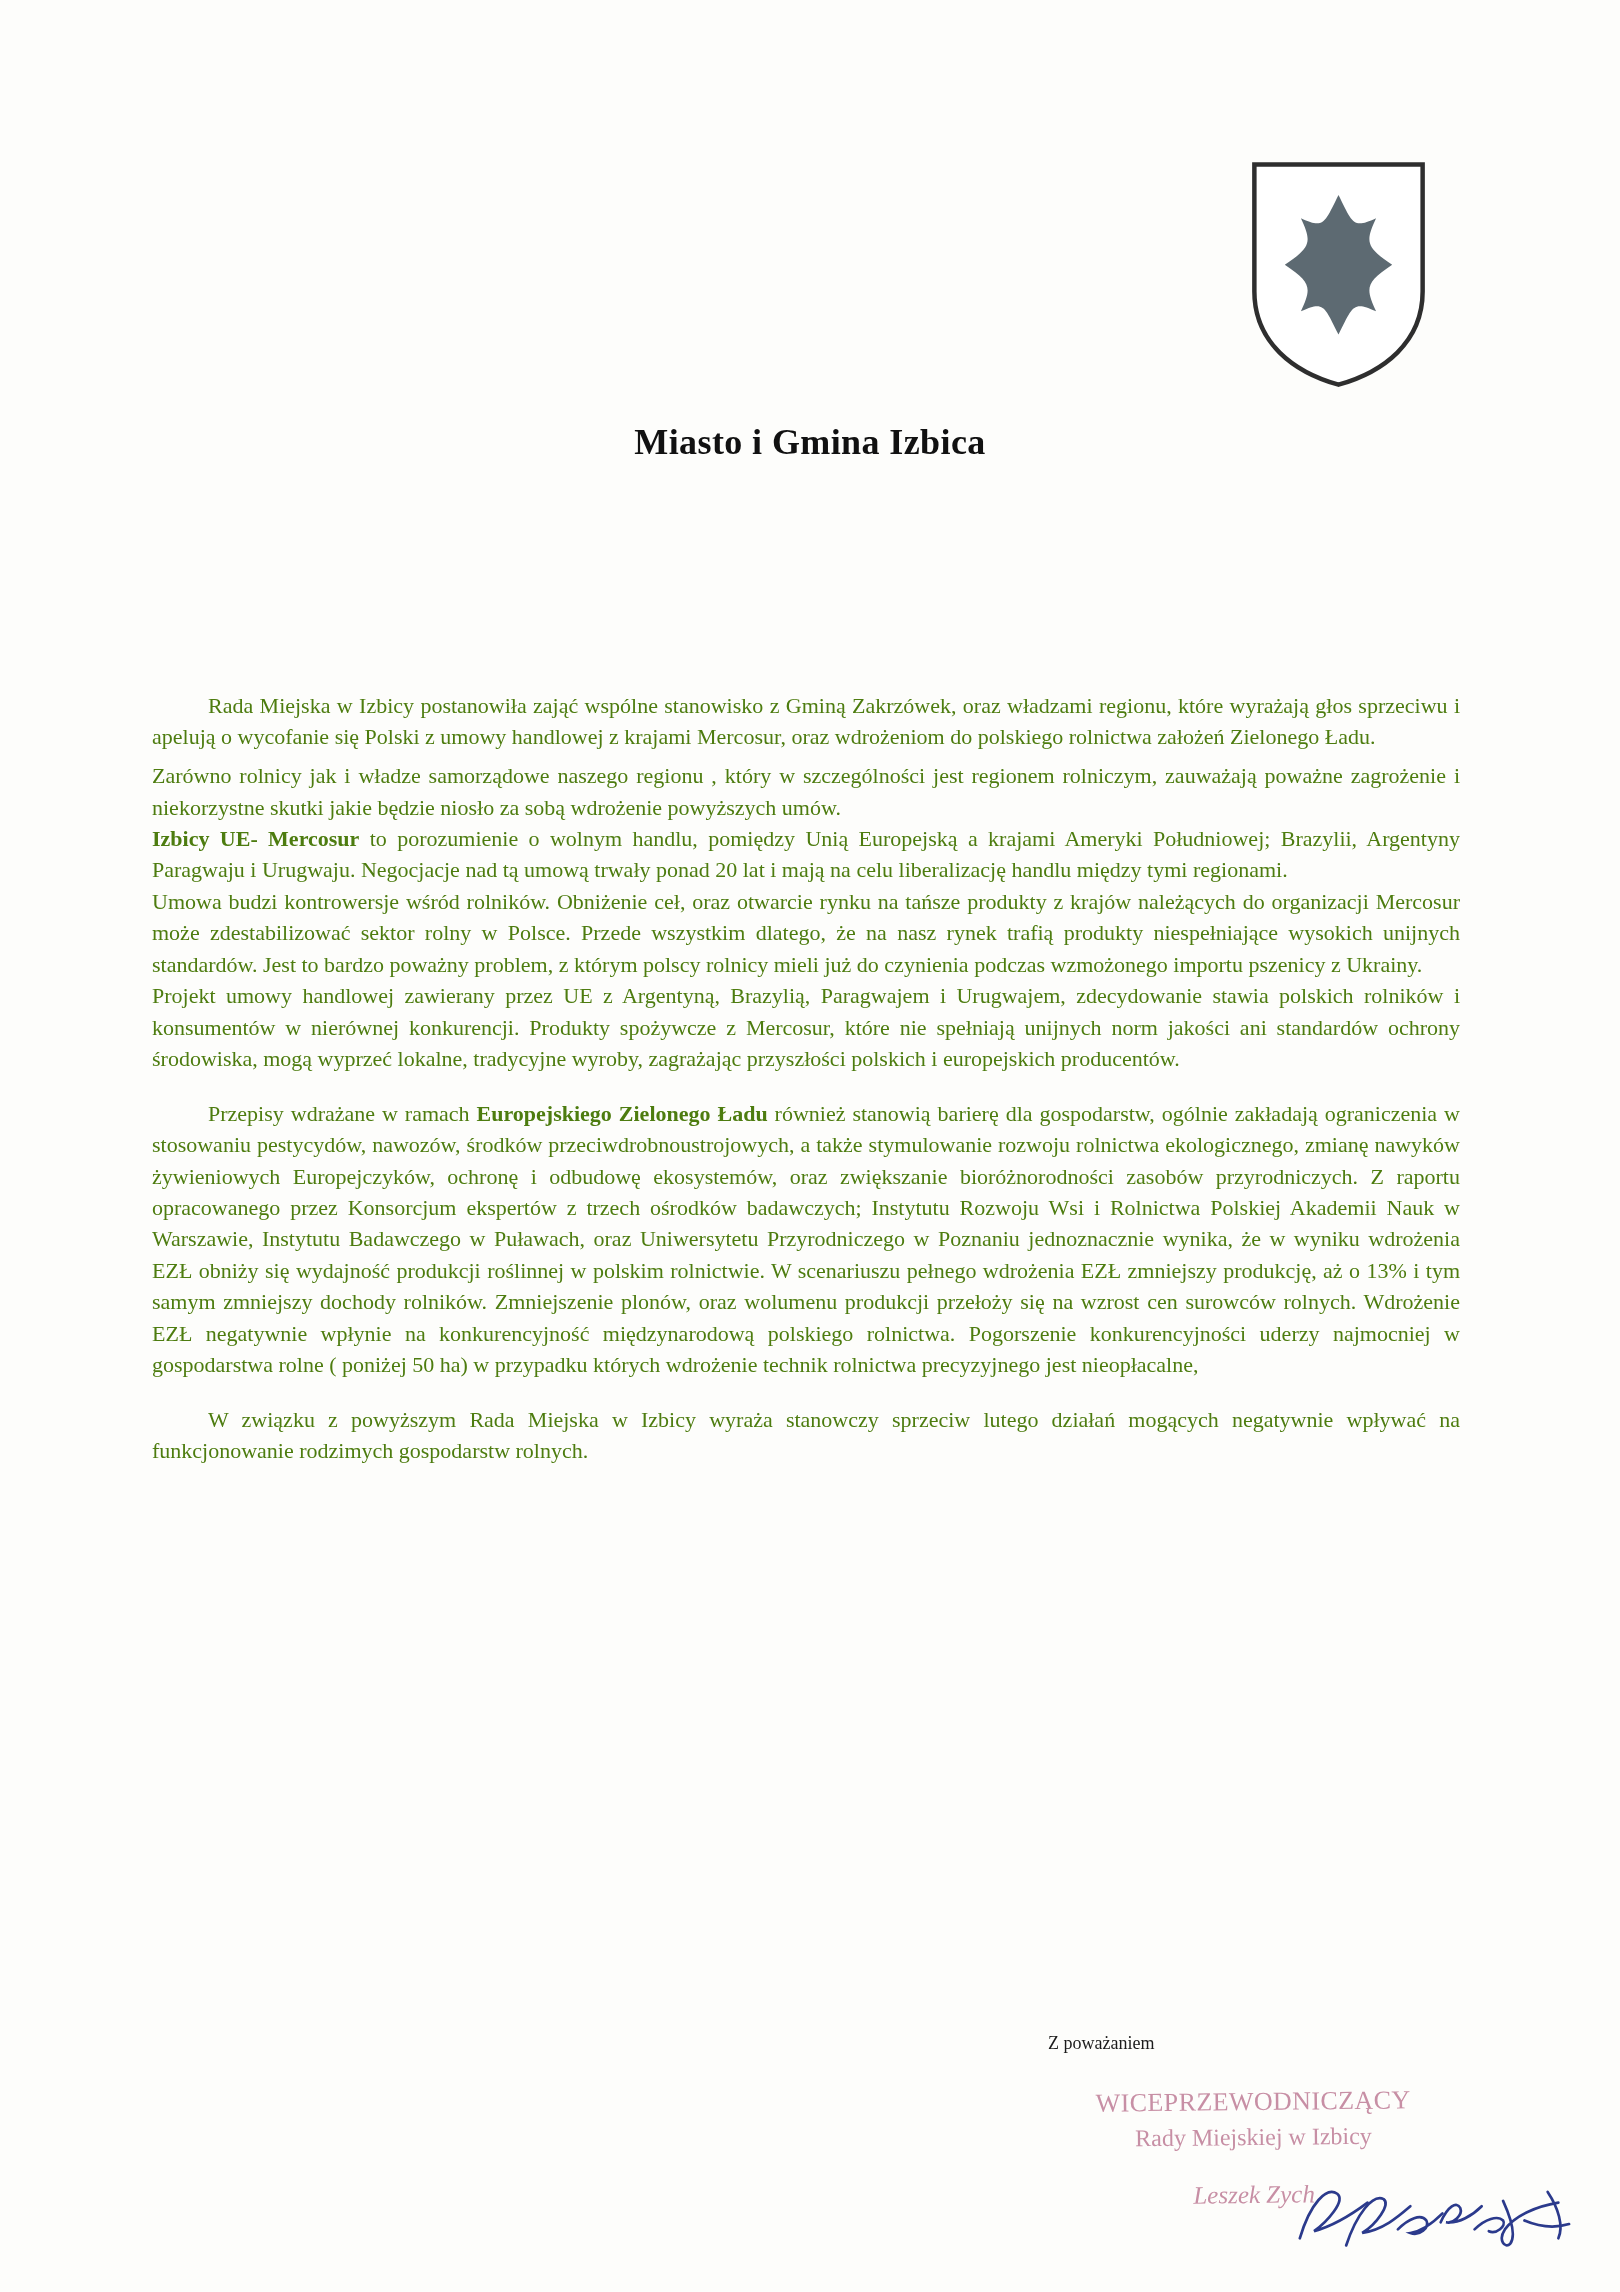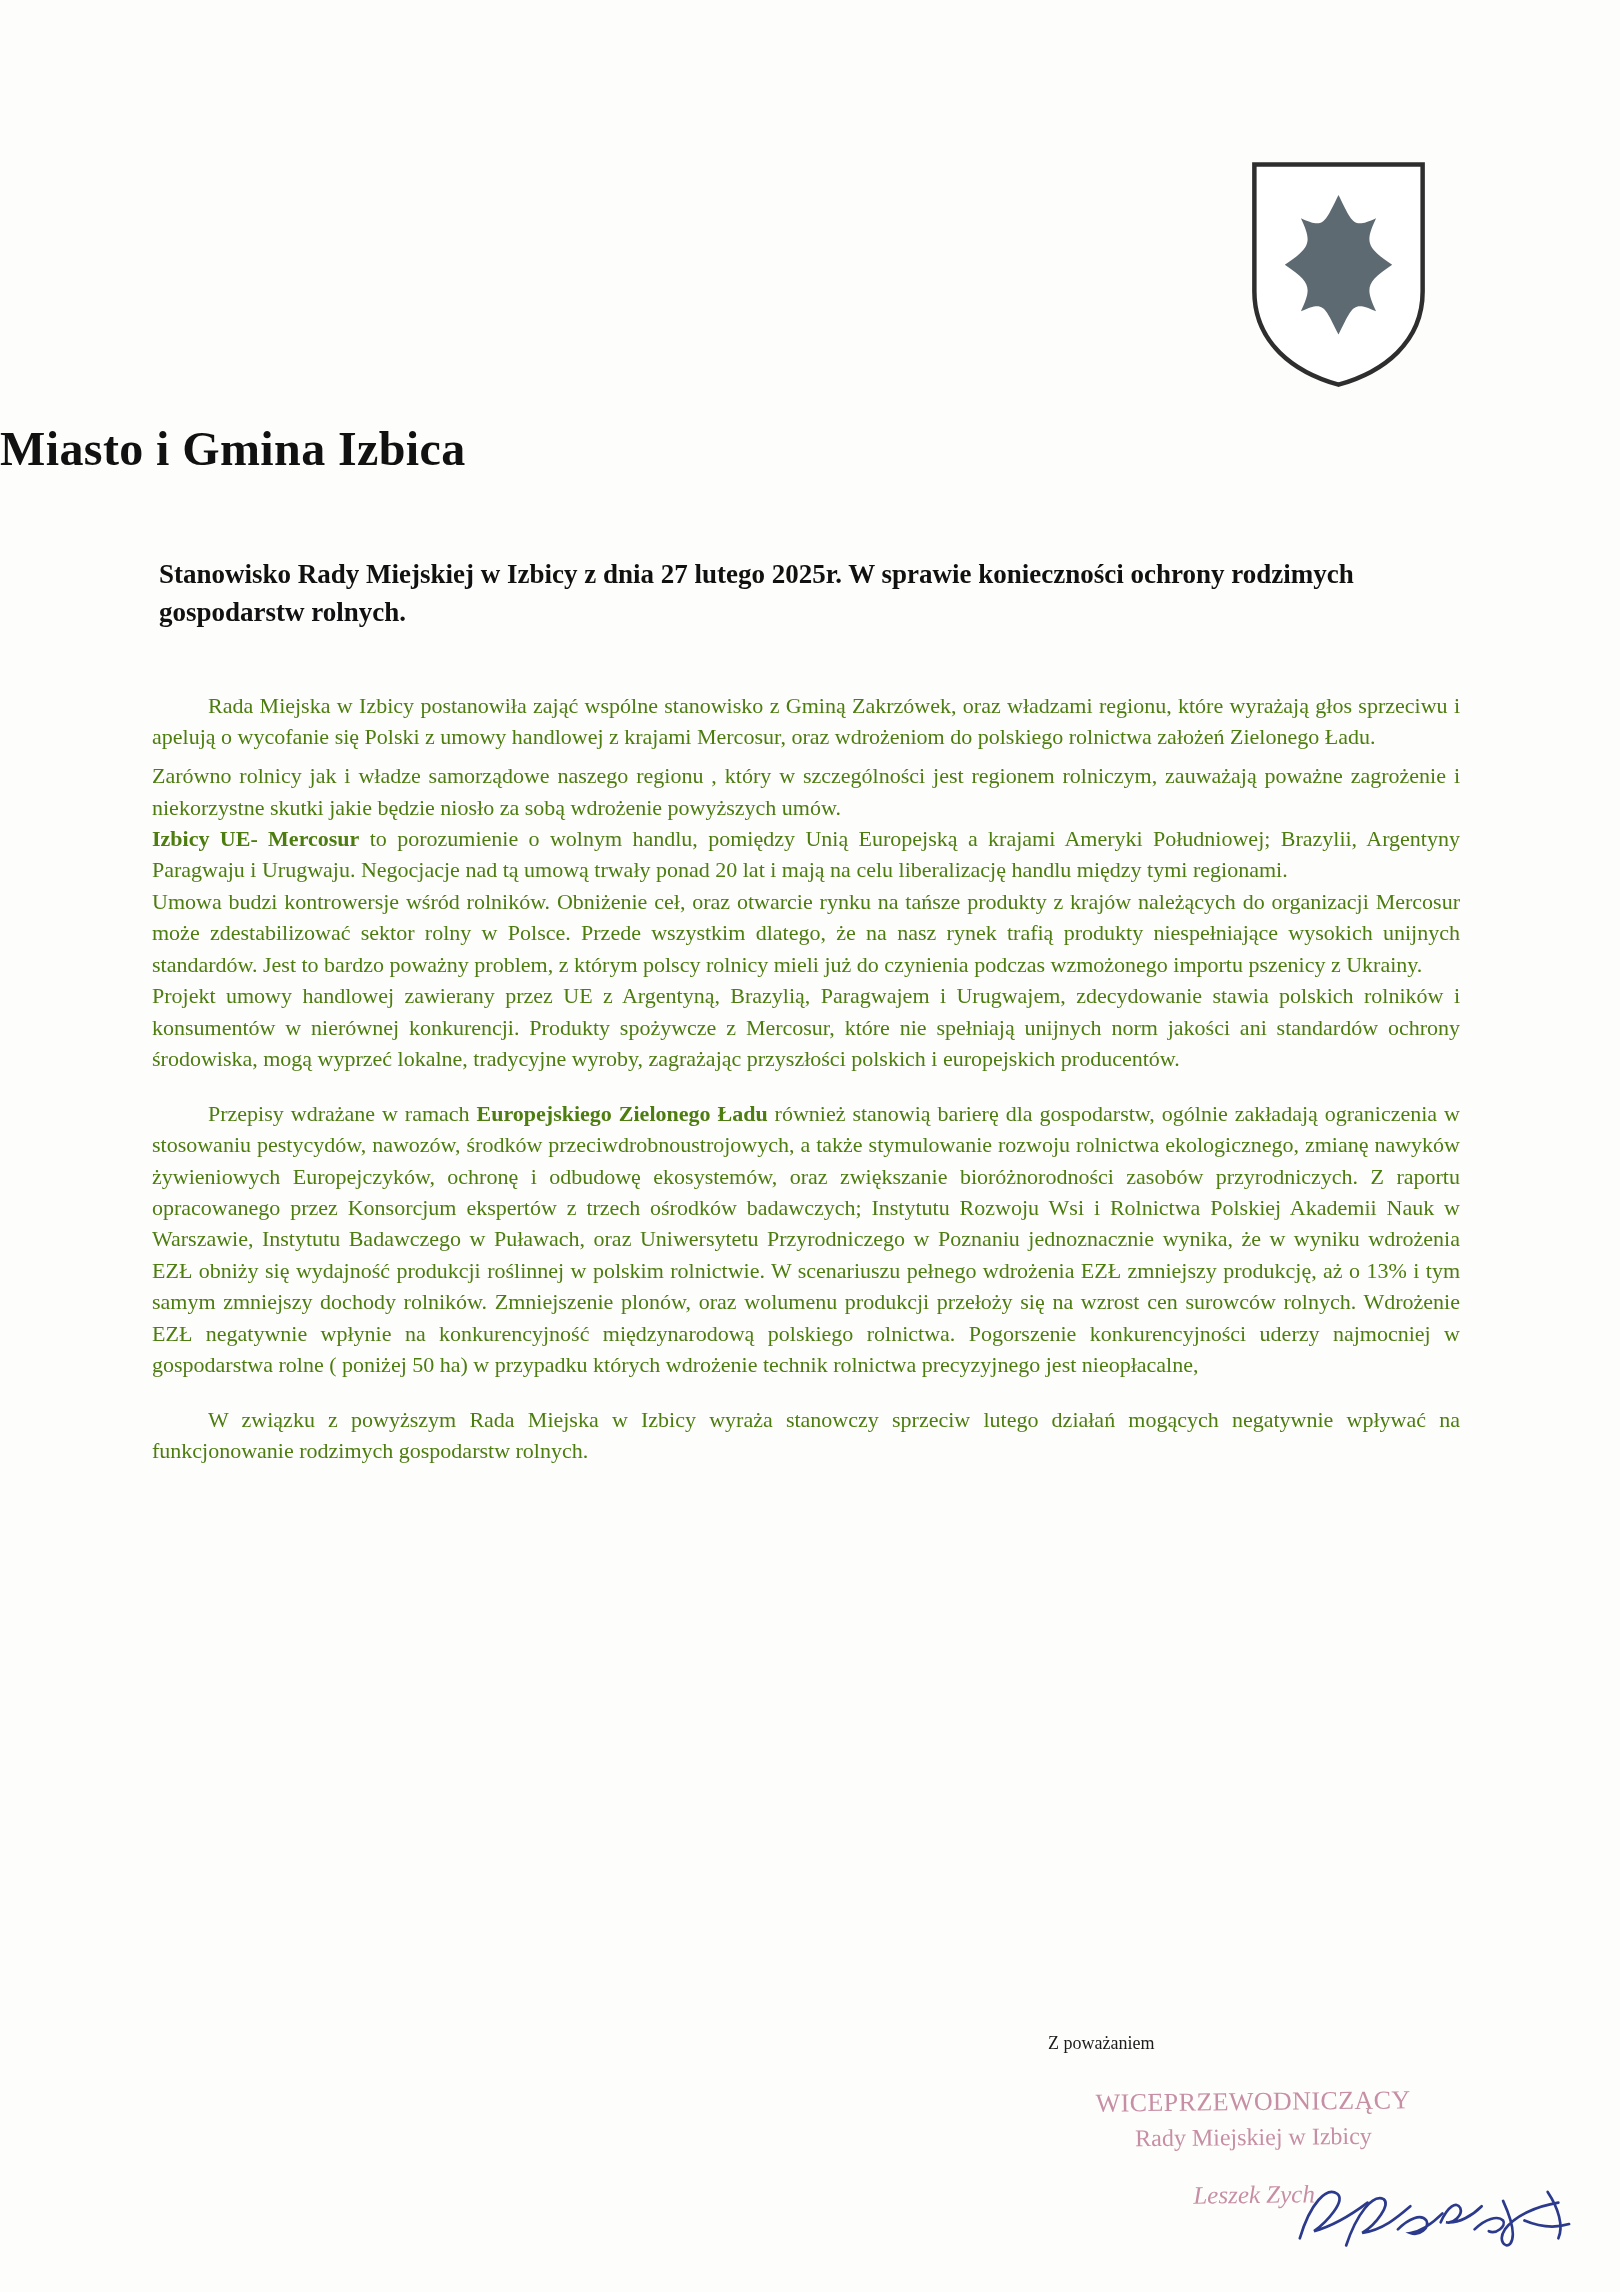--- a/index.html
+++ b/index.html
@@ -33,22 +33,22 @@
     height: 233px;
   }
   .crest-svg { display: block; }
 
   
   .doc-title {
     position: absolute;
     top: 421px;
     left: 0;
     width: 1620px;
-    text-align: left;
-    font-size: 48px;
+    text-align: center;
+    font-size: 36px;
     font-weight: bold;
     letter-spacing: 0.4px;
     color: #111;
   }
   .subtitle {
     position: absolute;
     top: 555px;
     left: 159px;
     width: 1272px;
     font-size: 27px;
@@ -137,21 +137,20 @@
                C 84 158, 84 164, 100 196
                C 116 164, 116 158, 142 170
                C 130 144, 130 138, 160 118
                C 130 98, 130 92, 142 66
                C 116 78, 116 72, 100 40 Z" fill="#5d6a72"></path>
     </svg>
   </div>
 
   <div class="doc-title">Miasto i Gmina Izbica</div>
 
-  <div class="subtitle">Stanowisko Rady Miejskiej w Izbicy z dnia 27 lutego 2025r. W sprawie konieczności ochrony rodzimych gospodarstw rolnych.</div>
 
   <div class="body-block">
 
     <p class="para indent">Rada Miejska w Izbicy postanowiła zająć wspólne stanowisko z Gminą Zakrzówek, oraz władzami regionu, które wyrażają głos sprzeciwu i apelują o wycofanie się Polski z umowy handlowej z krajami Mercosur, oraz wdrożeniom do polskiego rolnictwa założeń Zielonego Ładu.</p>
     <div class="gap-sm"></div>
 
     <p class="para">Zarówno rolnicy jak i władze samorządowe naszego regionu , który w szczególności jest regionem rolniczym, zauważają poważne zagrożenie i niekorzystne skutki jakie będzie niosło za sobą wdrożenie powyższych umów.</p>
 
     <p class="para"><b>Izbicy UE- Mercosur</b><span> to porozumienie o wolnym handlu, pomiędzy Unią Europejską  a krajami Ameryki Południowej; Brazylii, Argentyny Paragwaju i Urugwaju. Negocjacje nad tą umową trwały ponad 20 lat i mają na celu liberalizację handlu między tymi regionami.</span></p>
 

